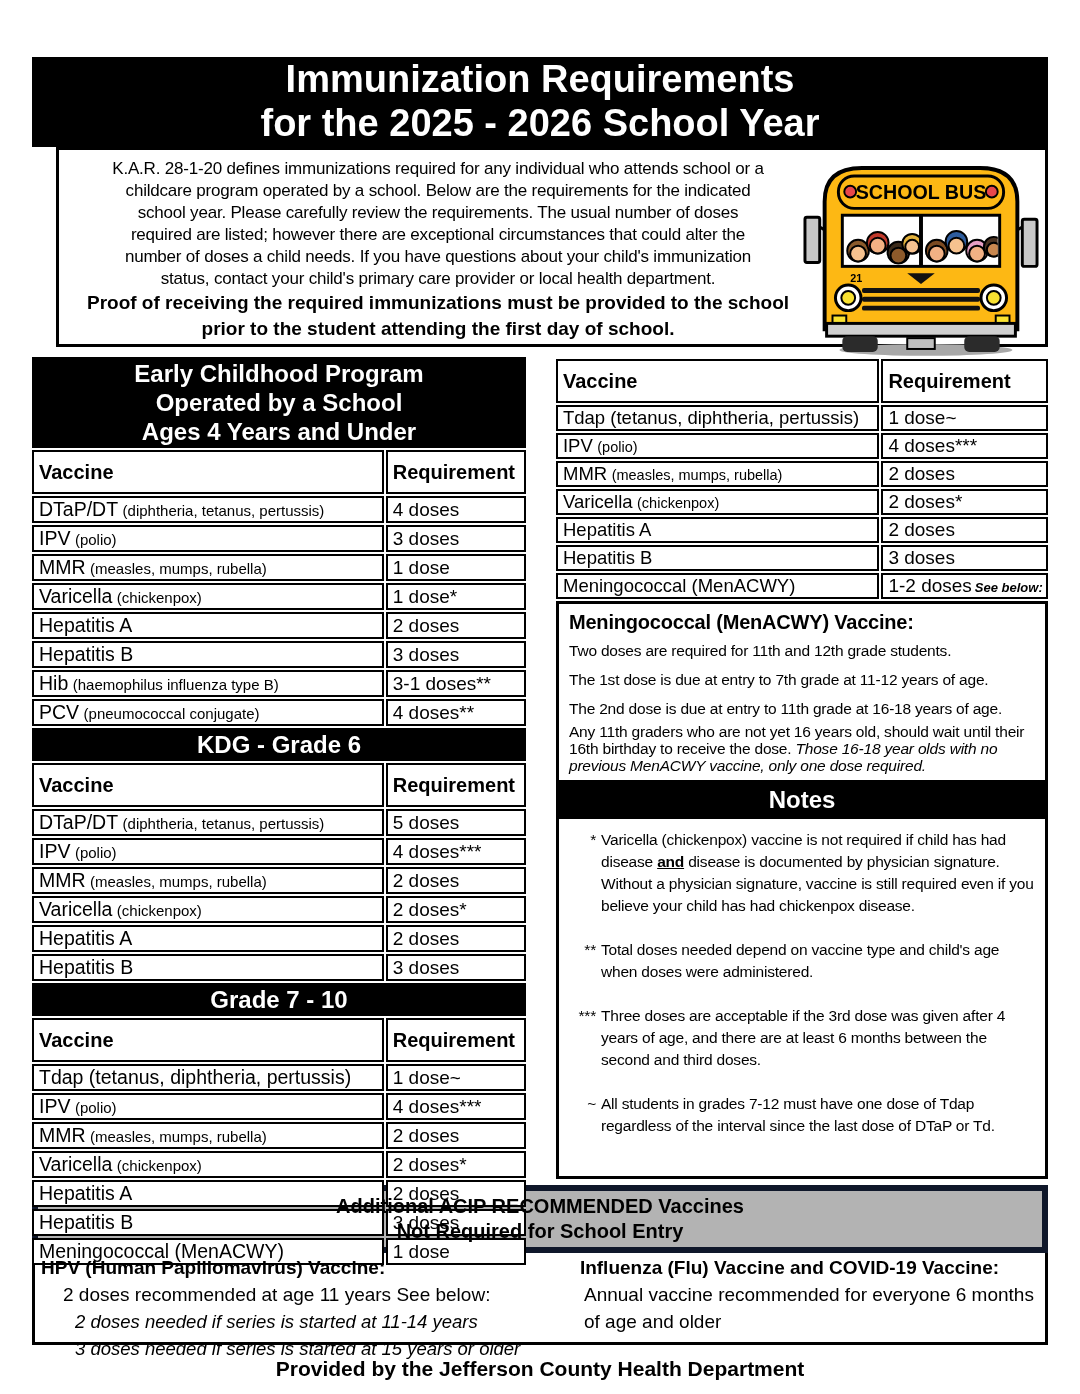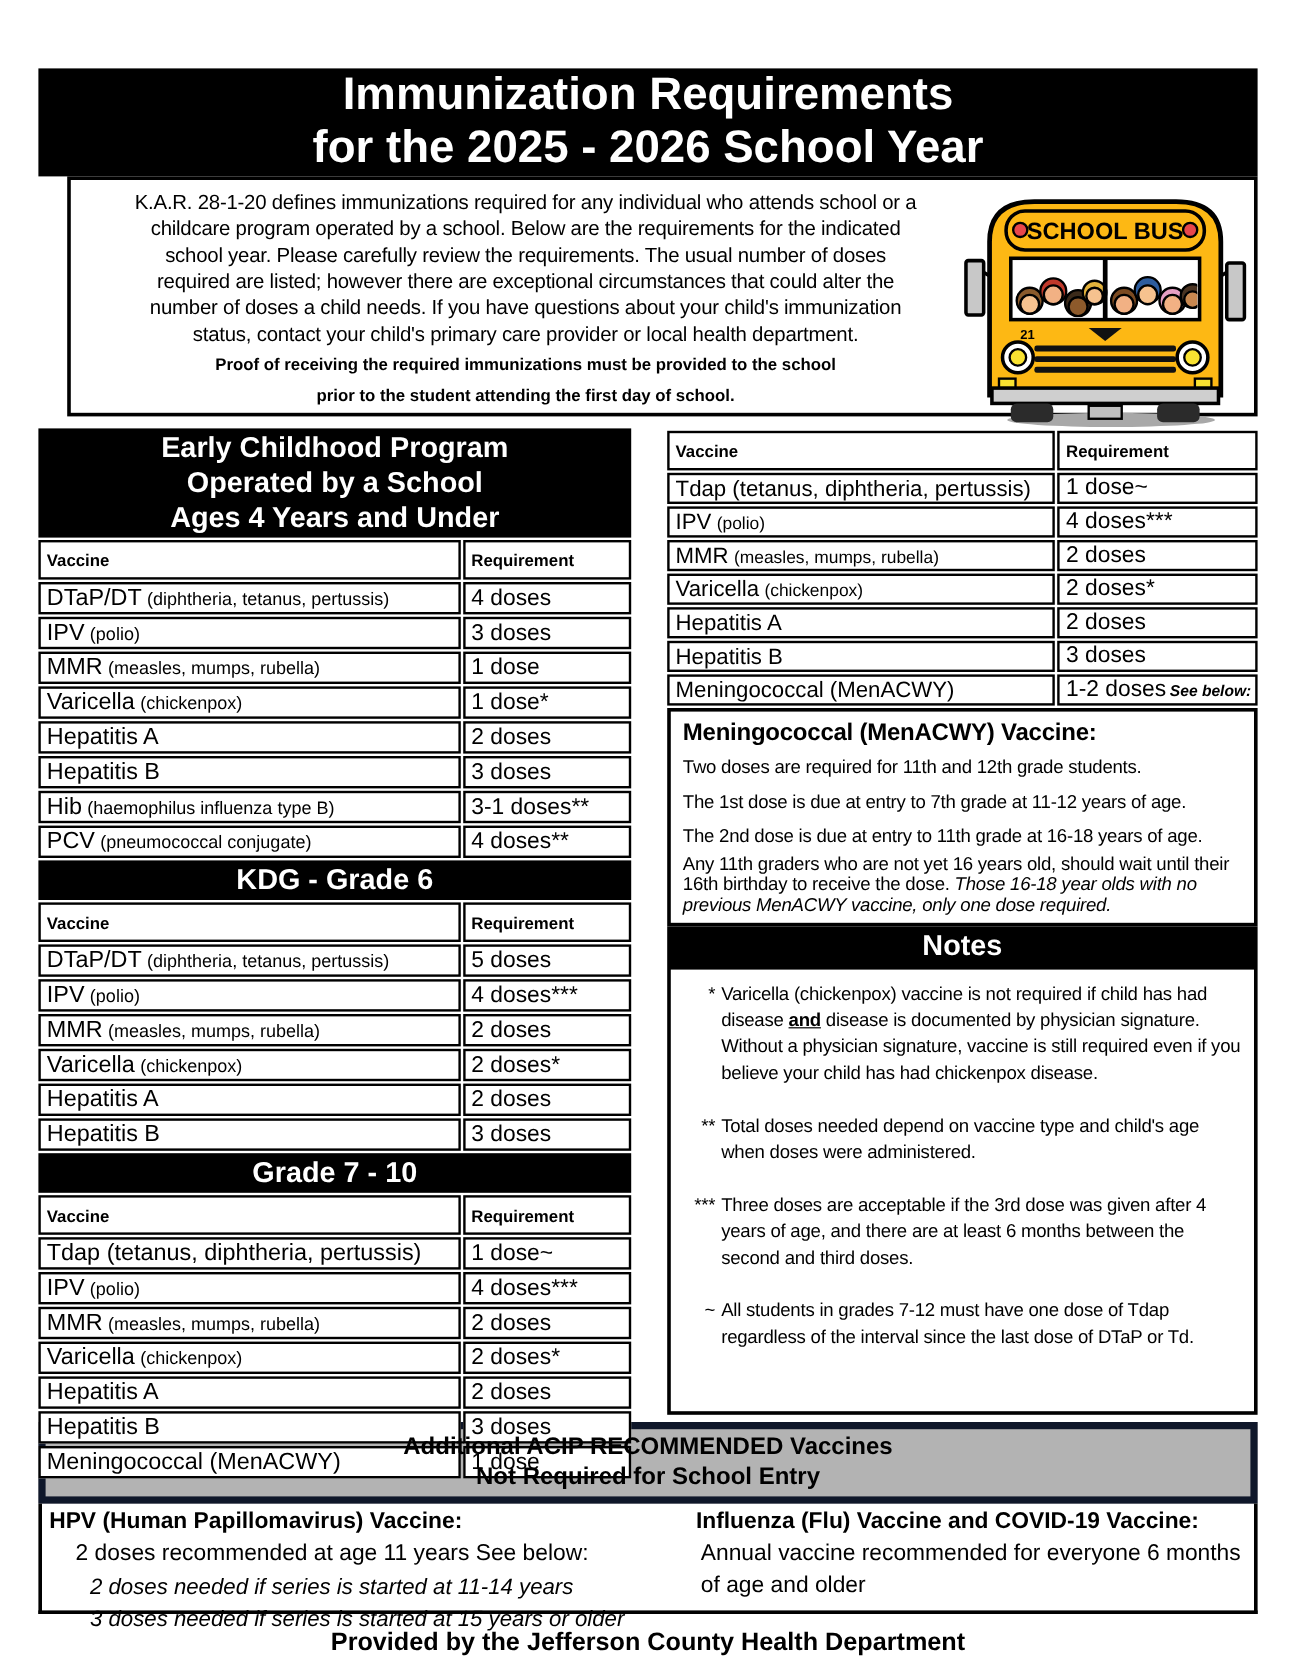--- a/index.html
+++ b/index.html
@@ -36,21 +36,21 @@
     margin-left: 24px;
   }
   .intro-text-col { flex: 1; text-align: center; }
   .intro-line {
     font-size: 17px;
     line-height: 22px;
     letter-spacing: -0.2px;
     white-space: nowrap;
   }
   .intro-bold-line {
-    font-size: 14px;
+    font-size: 19px;
     font-weight: bold;
     line-height: 26px;
     white-space: nowrap;
   }
   .bus-wrap { width: 238px; padding-top: 2px; }
   
   .columns { display: flex; gap: 30px; margin-top: 10px; height: 822px; }
   .col { width: 503px; display: flex; flex-direction: column; }
   .col-right { width: 501px; display: flex; flex-direction: column; }
   .band {
@@ -69,21 +69,21 @@
   }
   table.vtable th, table.vtable td {
     border: 2px solid #000;
     background: #fff;
     padding: 0 5px;
     overflow: hidden;
     white-space: nowrap;
     vertical-align: middle;
     text-align: left;
   }
-  table.vtable th { font-size: 14px; height: 33px; font-weight: bold; }
+  table.vtable th { font-size: 20px; height: 44px; font-weight: bold; }
   table.vtable td { height: 25px; }
   .vname { font-size: 19.5px; }
   .vdetail { font-size: 15px; }
   .req { font-size: 19px; }
   .req-note { font-size: 13px; font-weight: bold; font-style: italic; margin-left: 3px; }
   .t-right .vname { font-size: 18.5px; }
   .t-right .vdetail { font-size: 14.5px; }
   
   .menacwy-box {
     border: 3px solid #000;

